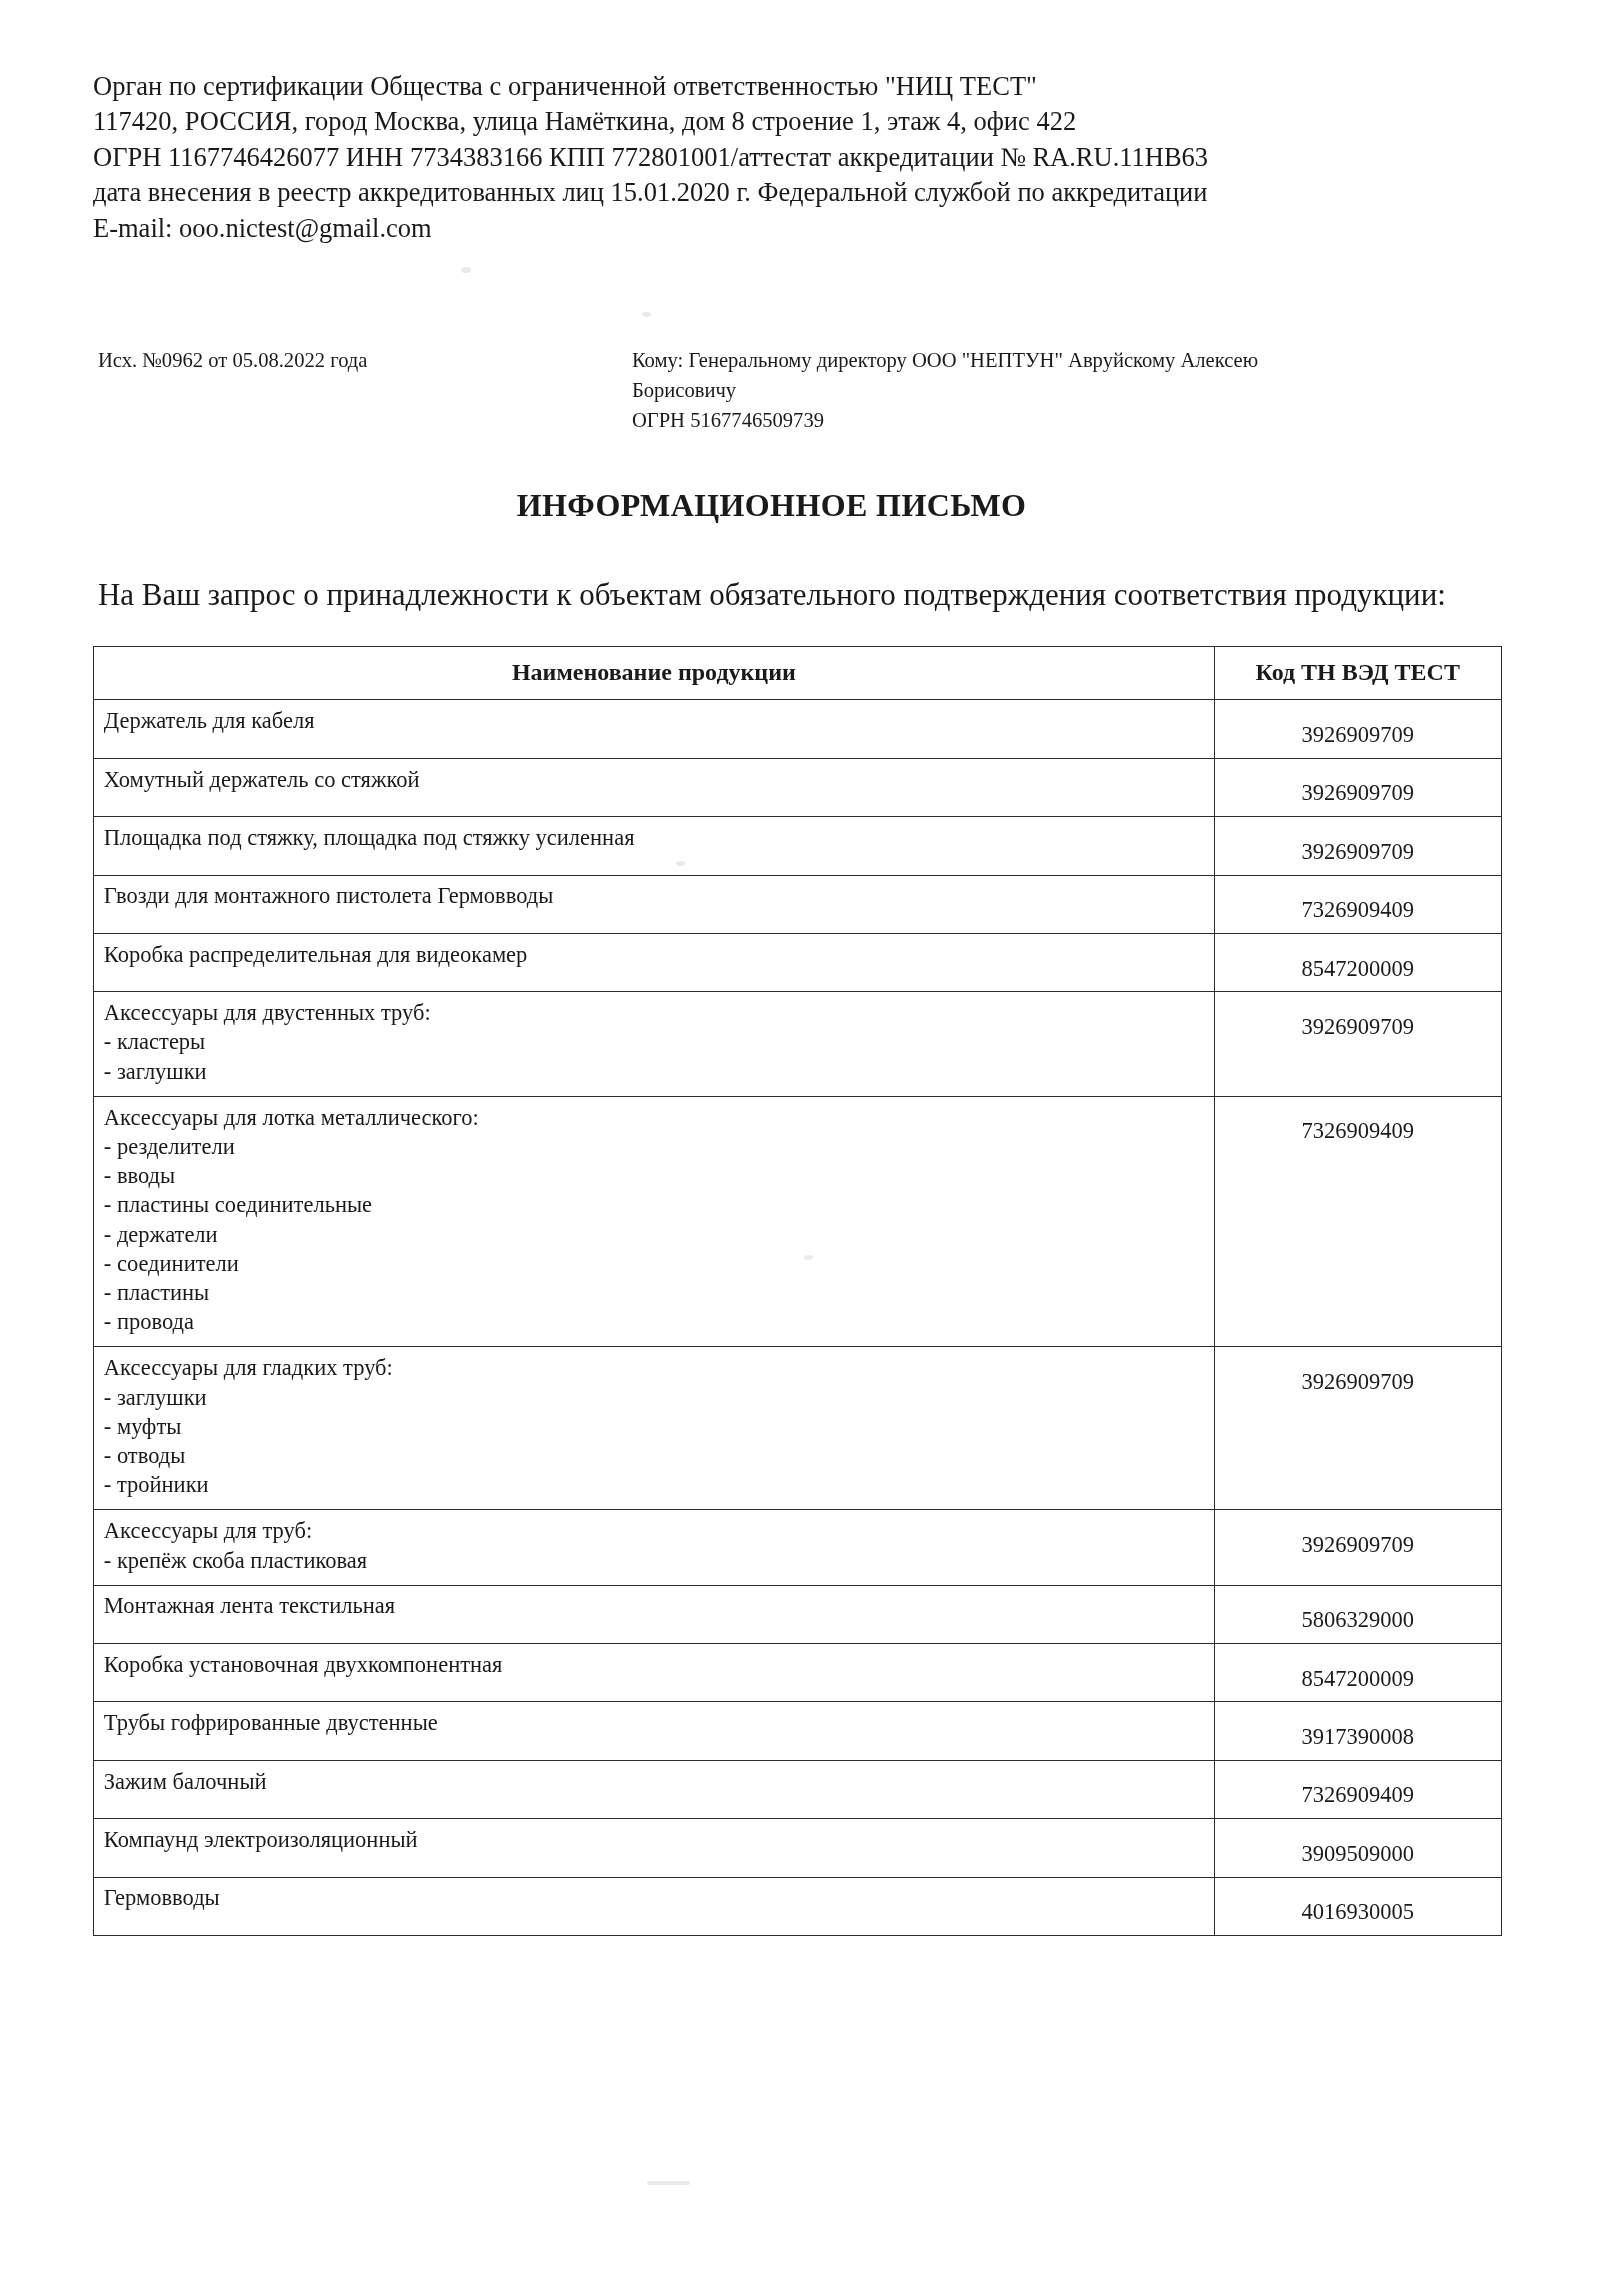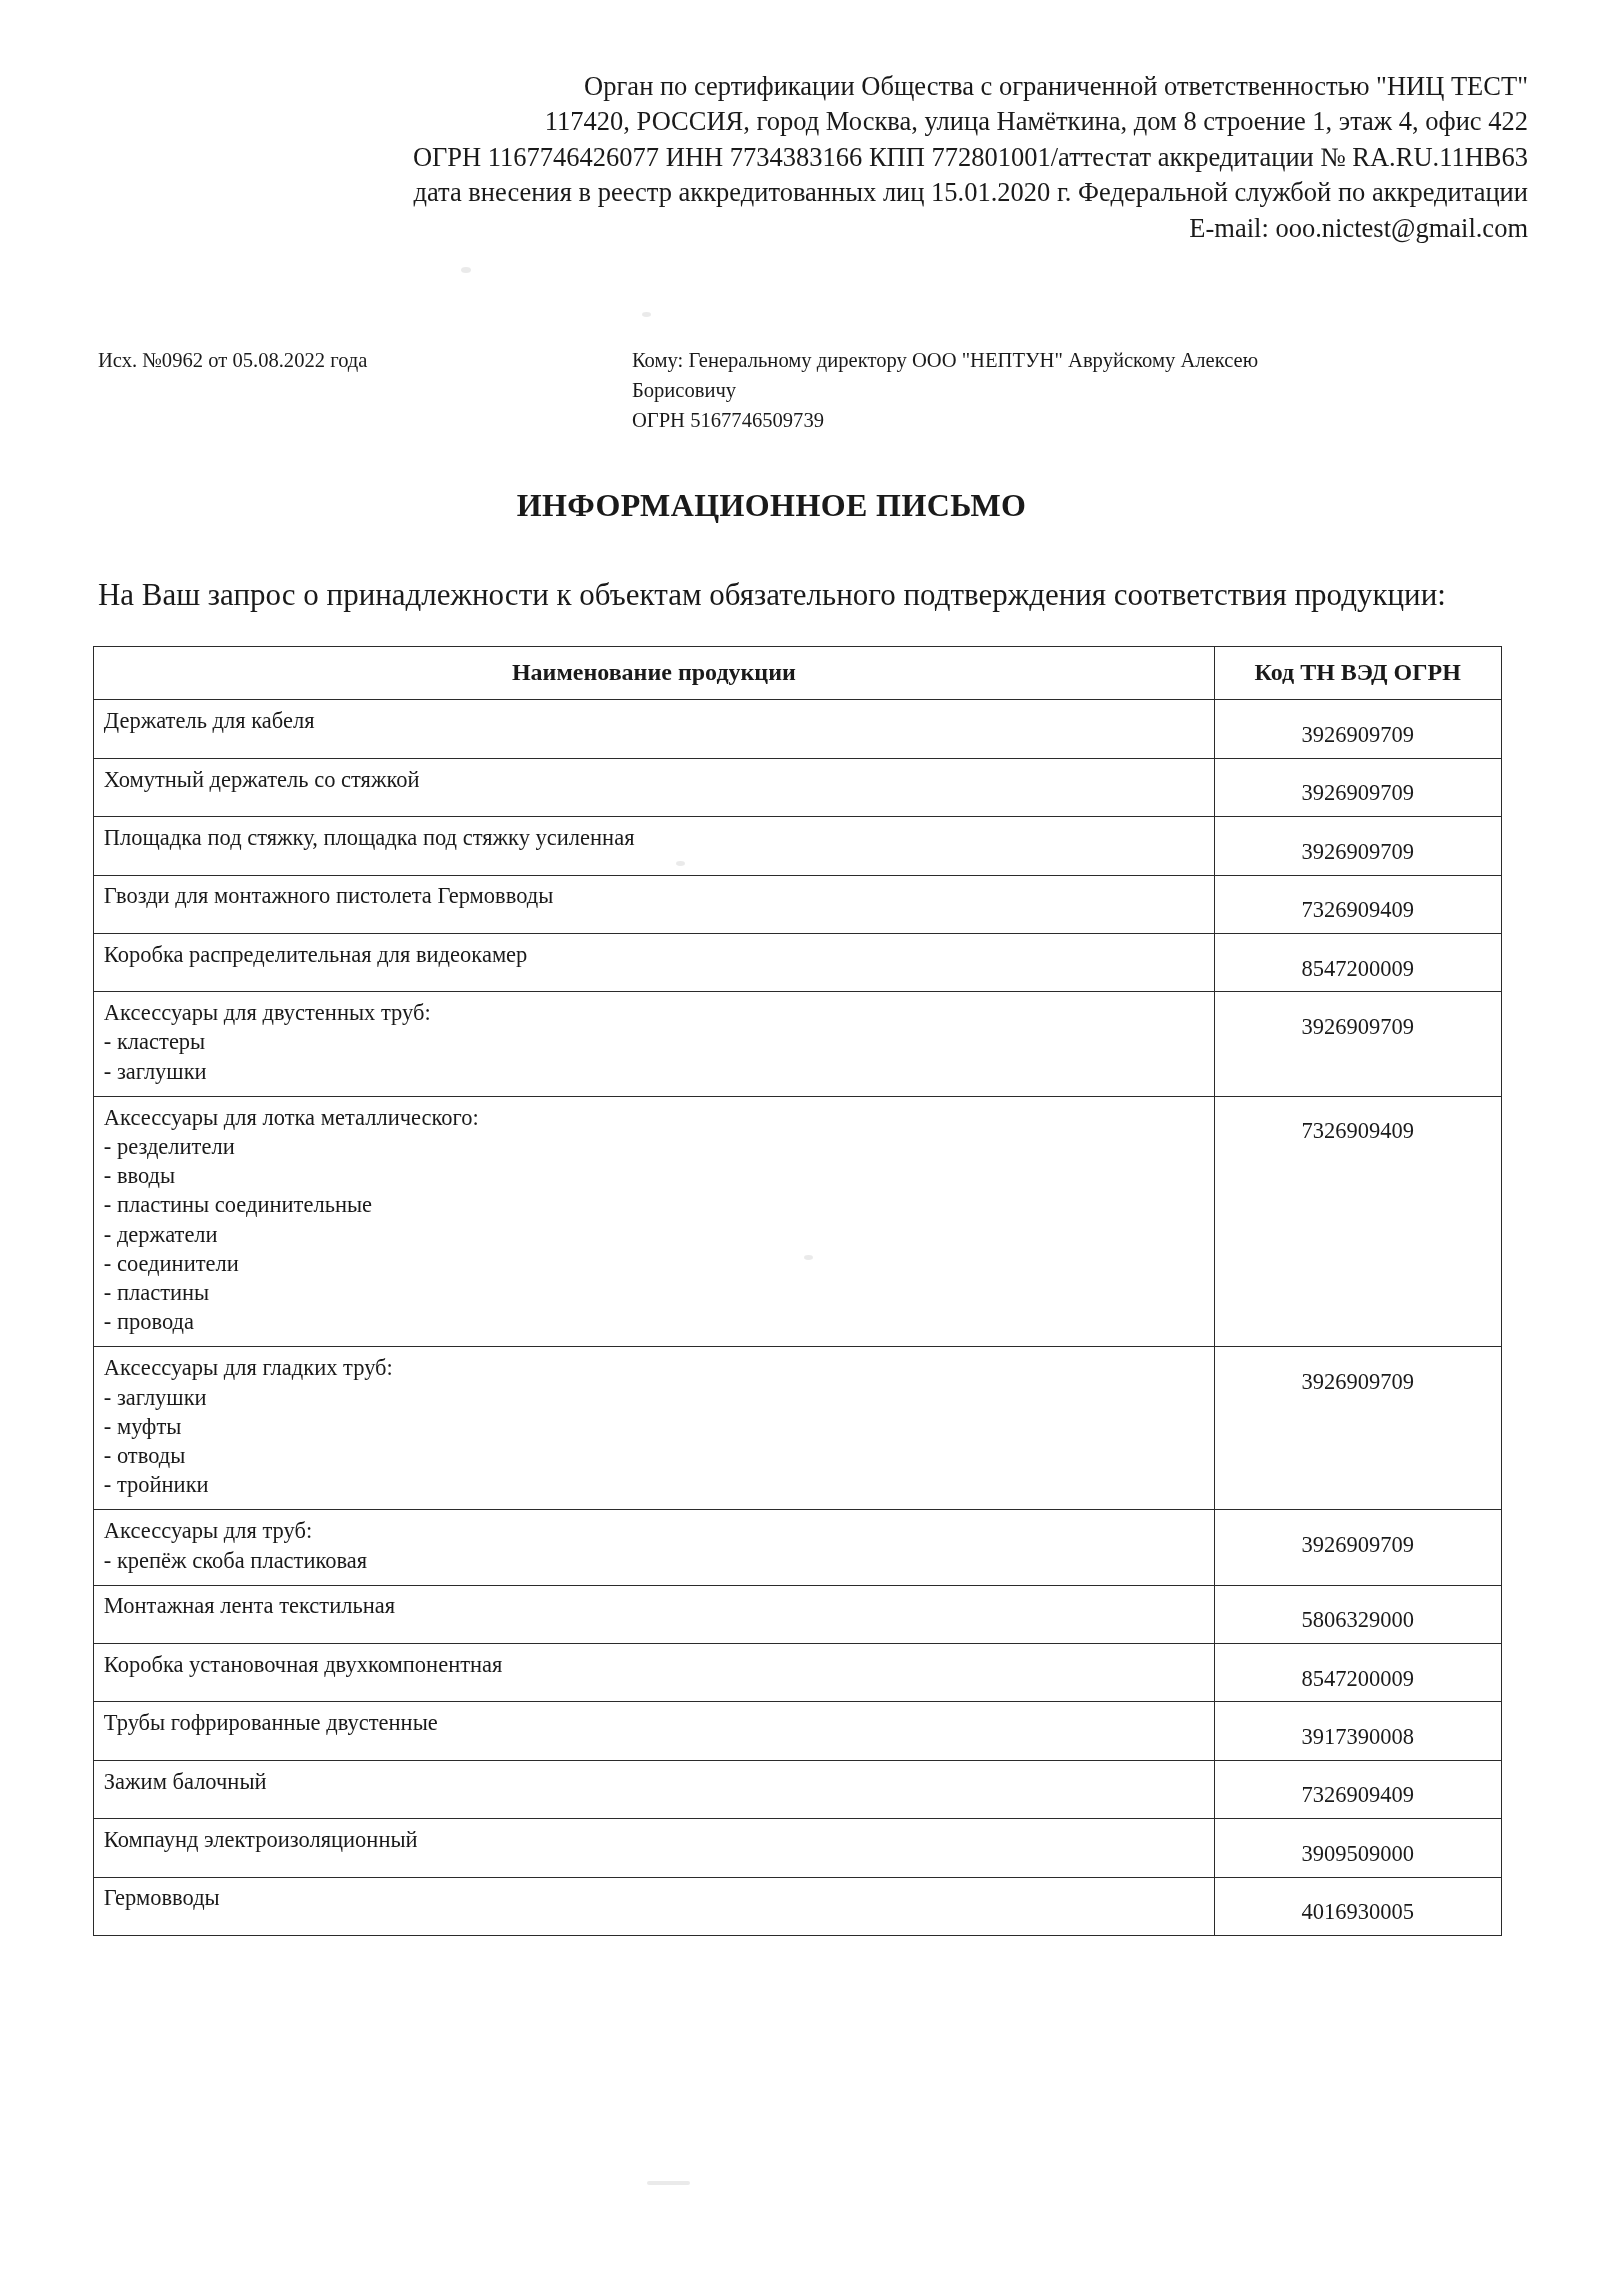--- a/index.html
+++ b/index.html
@@ -18,21 +18,21 @@
   .page {
     width: 1621px;
     height: 2292px;
     box-sizing: border-box;
     padding: 59px 93px 39px 93px;
     position: relative;
   }
 
   
   .letterhead {
-    text-align: right;
+    text-align: left;
     font-size: 26.5px;
     line-height: 1.34;
     margin-top: 9.8px;
   }
   .letterhead div {
     white-space: pre-wrap;
   }
 
   
   .meta-row {
@@ -145,21 +145,21 @@
   </div>
 
   <div class="doc-title">ИНФОРМАЦИОННОЕ ПИСЬМО</div>
 
   <div class="intro">На Ваш запрос о принадлежности к объектам обязательного подтверждения соответствия продукции:</div>
 
   <table class="products">
     <thead>
       <tr>
         <th class="col-name">Наименование продукции</th>
-        <th class="col-code">Код ТН ВЭД ОГРН</th>
+        <th class="col-code">Код ТН ВЭД ТЕСТ</th>
       </tr>
     </thead>
     <tbody>
         <tr>
           <td class="name">Держатель для кабеля</td>
           <td class="code">3926909709</td>
         </tr>
         <tr>
           <td class="name">Хомутный держатель со стяжкой</td>
           <td class="code">3926909709</td>

